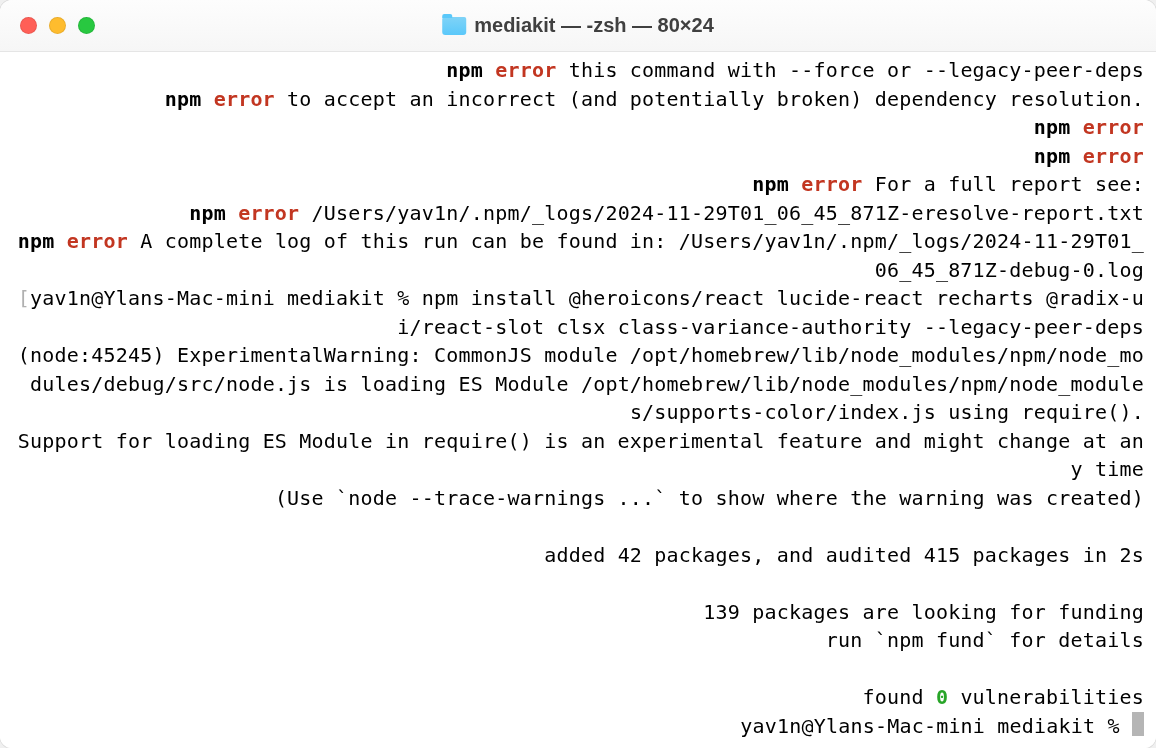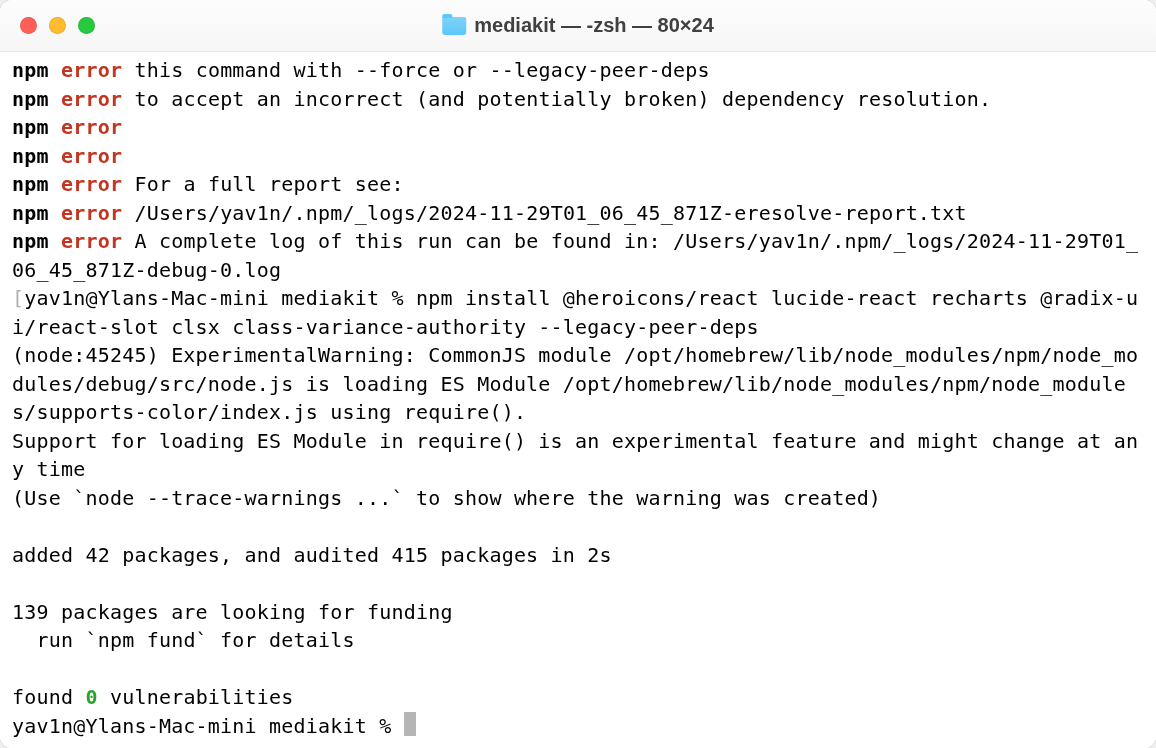--- a/index.html
+++ b/index.html
@@ -93,21 +93,21 @@
     .prompt-gray { color: #b0b0b0; }
     .green-num { font-weight: 700; color: #28a528; }
     .cursor-block {
       display: inline-block;
       width: 12px;
       height: 24px;
       background: #b5b5b5;
       vertical-align: text-bottom;
       margin-bottom: 2px;
     }
-    .line { display: block; }
+    .line { display: block; text-align: right; }
   </style>
 </head>
 <body>
 
 <div class="window">
   <div class="titlebar">
     <div class="traffic-lights">
       <div class="traffic-light tl-close"></div>
       <div class="traffic-light tl-min"></div>
       <div class="traffic-light tl-max"></div>

